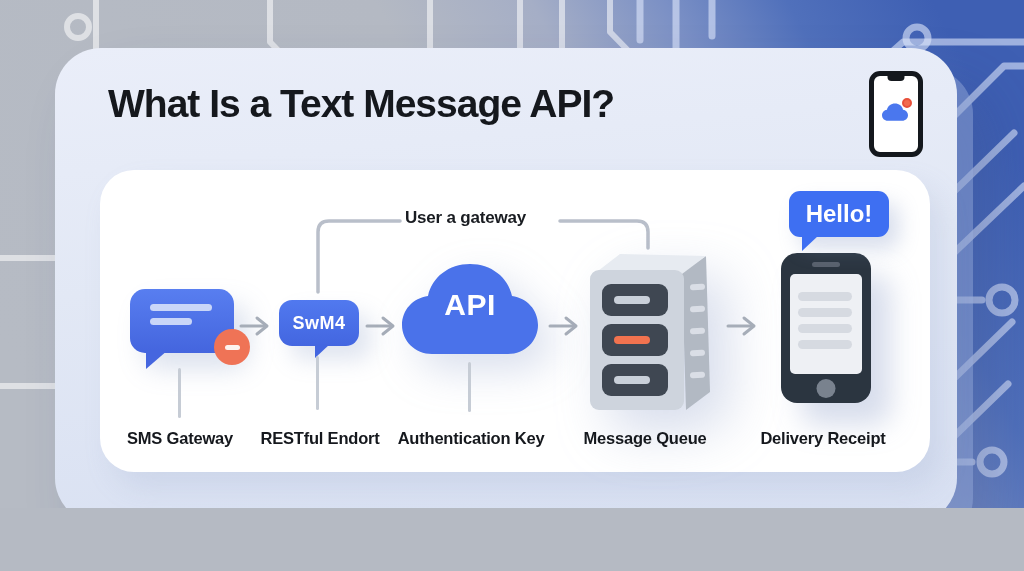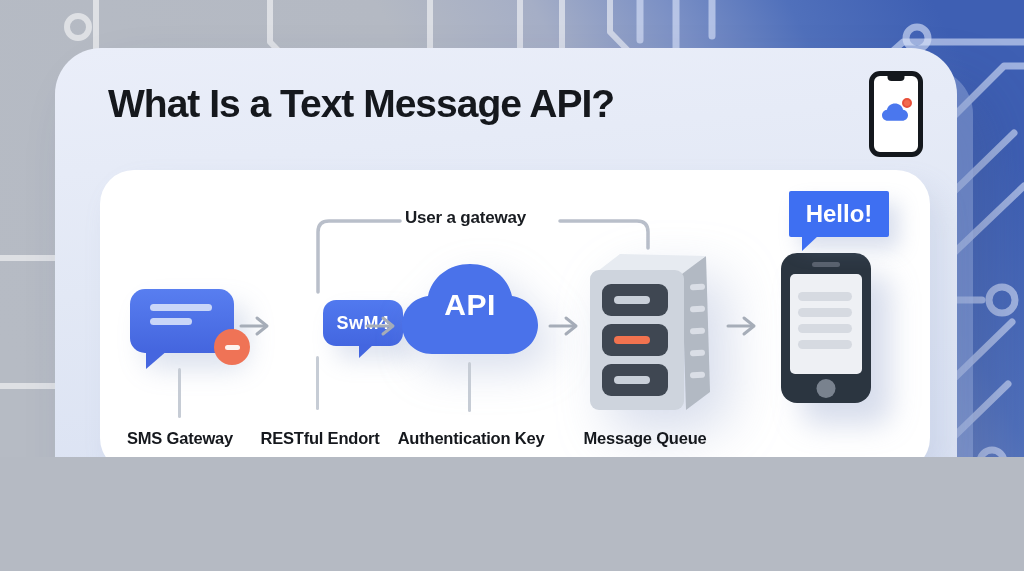--- a/index.html
+++ b/index.html
@@ -1,17 +1,17 @@
 <!DOCTYPE html>
 <html><head>
 <meta charset="utf-8">
 <style>
   html,body{margin:0;padding:0;background:#b5bac3;}
   .stage{
-    position:relative;width:1024px;height:457px;overflow:hidden;
+    position:relative;width:1024px;height:508px;overflow:hidden;
     font-family:"Liberation Sans","DejaVu Sans",sans-serif;
   }
   .bg{position:absolute;left:0;top:0;width:1024px;height:571px;}
 
   
   .card{
     position:absolute;left:55px;top:48px;width:902px;height:476px;
     border-radius:46px;
     background:linear-gradient(175deg,#eaeef9 0%,#e2e8f5 45%,#d8e0f2 100%);
     box-shadow:16px 20px 0 rgba(154,172,219,.45), 34px 40px 60px rgba(45,65,125,.28);
@@ -69,21 +69,20 @@
   }
   .sms-badge .dash{width:15px;height:5px;border-radius:3px;background:#fdf3ef;}
 
   
   .rest-bubble{
     position:absolute;left:279px;top:300px;width:80px;height:46px;
     background:linear-gradient(180deg,#5179ef,#4366e0);border-radius:13px;
     display:flex;align-items:center;justify-content:center;
     color:#fff;font-size:18px;font-weight:800;letter-spacing:.5px;
     box-shadow:12px 14px 22px rgba(130,150,195,.25);
-    margin-left:44px;
   }
   .rest-bubble::after{
     content:"";position:absolute;left:36px;bottom:-12px;width:0;height:0;
     border-top:14px solid #4366e0;border-right:15px solid transparent;
   }
 
   
   .api-cloud{position:absolute;left:402px;top:262px;width:136px;height:92px;filter:drop-shadow(14px 16px 20px rgba(130,150,195,.3));}
   .api-cloud .api-text{
     position:absolute;left:0;top:26px;width:100%;text-align:center;
@@ -111,21 +110,21 @@
   .phone .screen .r1{top:18px;width:54px;}
   .phone .screen .r2{top:34px;width:54px;}
   .phone .screen .r3{top:50px;width:54px;}
   .phone .screen .r4{top:66px;width:54px;}
   .phone .home{
     position:absolute;left:50%;bottom:5px;transform:translateX(-50%);
     width:19px;height:19px;border-radius:50%;background:#79828e;
   }
   .hello-bubble{
     position:absolute;left:789px;top:191px;width:100px;height:46px;
-    background:#3e6ff2;border-radius:2px;
+    background:#3e6ff2;border-radius:11px;
     display:flex;align-items:center;justify-content:center;
     color:#fff;font-size:24px;font-weight:800;
     box-shadow:10px 12px 20px rgba(130,150,195,.3);
   }
   .hello-bubble::after{
     content:"";position:absolute;left:13px;bottom:-14px;width:0;height:0;
     border-top:16px solid #3e6ff2;border-right:17px solid transparent;
   }
 
   
@@ -313,14 +312,15 @@
     <div class="home"></div>
   </div>
   <div class="hello-bubble">
     <span>Hello!</span>
   </div>
 
   <div class="node-label lb2">RESTful Endort</div>
   <div class="node-label lb1">SMS Gateway</div>
   <div class="node-label lb4">Message Queue</div>
   <div class="node-label lb3">Authentication Key</div>
+  <div class="node-label lb5">Delivery Receipt</div>
 
 </div>
 
 </body></html>

